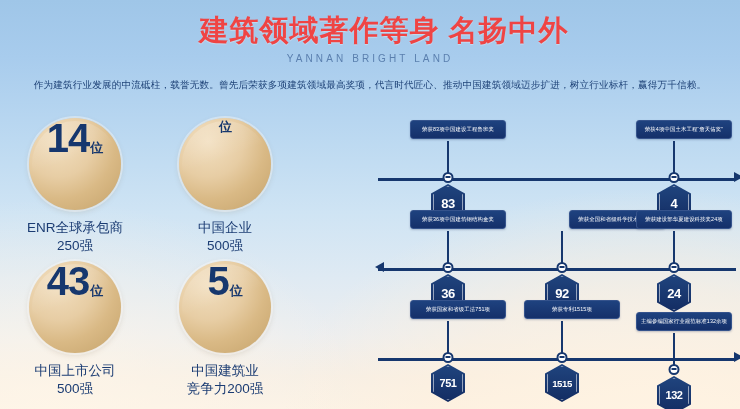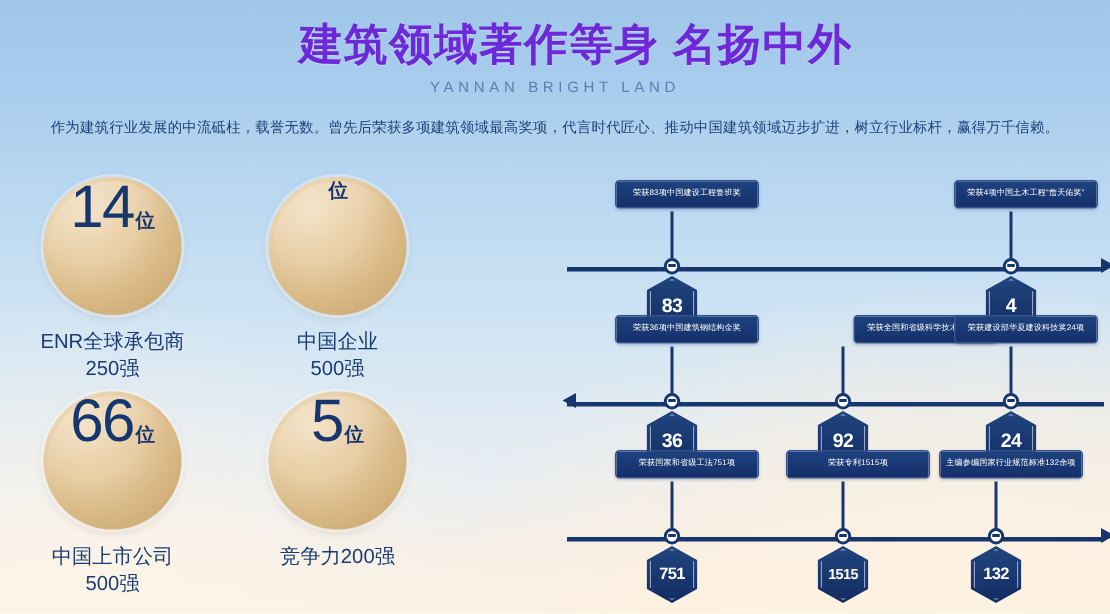--- a/index.html
+++ b/index.html
@@ -10,21 +10,21 @@
       radial-gradient(ellipse 520px 330px at 88% 104%, rgba(255,243,226,0.95) 0%, rgba(255,240,220,0.55) 42%, rgba(255,240,220,0) 72%),
       radial-gradient(ellipse 460px 300px at 6% 100%, rgba(255,246,232,0.75) 0%, rgba(255,246,232,0) 70%),
       linear-gradient(180deg,#9fc6e8 0%, #a8cced 14%, #bcd9f1 34%, #cfe4f4 52%, #dfeaf3 68%, #eceef0 82%, #f6efe6 92%, #fbf2e6 100%);
     position:relative;
   }
   #page-root { position:relative; width:740px; height:409px; }
 
   
   .header { text-align:center; padding-top:14px; }
   .title {
-    font-size:29px; font-weight:bold; color:#6d28d9; letter-spacing:1px;
+    font-size:29px; font-weight:bold; color:#ef4444; letter-spacing:1px;
     line-height:1.15; text-shadow:0 1px 1px rgba(255,255,255,0.35);margin-left:28px;
   }
   .subtitle {
     margin-top:6px; font-size:10px; letter-spacing:3.1px; color:#5a7fae;
     font-weight:500;
   }
   .desc {
     margin-top:15px; text-align:center; font-size:9.6px; color:#1e4277;
     letter-spacing:0.15px; white-space:nowrap;
   }
@@ -43,21 +43,21 @@
     box-shadow:0 0 0 2px rgba(255,255,255,0.38), 0 2px 6px rgba(120,100,70,0.20);
     display:flex; align-items:baseline; justify-content:center;
     position:relative;
   }
   .coin::after{
     content:""; position:absolute; inset:3px; border-radius:50%;
     background:linear-gradient(160deg, rgba(255,255,255,0.28) 0%, rgba(255,255,255,0) 45%);
     pointer-events:none;
   }
   .coin .num {
-    font-size:40px; font-weight:normal; color:#16376e; line-height:1;
+    font-size:40px; font-weight:bold; color:#16376e; line-height:1;
     letter-spacing:-1px; position:relative; z-index:2;
   }
   .coin .unit {
     font-size:13px; font-weight:bold; color:#16376e; margin-left:1px;
     position:relative; z-index:2;
   }
   .stat .cap {
     margin-top:9px; text-align:center; font-size:13.5px; color:#1b3c73;
     line-height:1.34; font-weight:500;
   }
@@ -149,35 +149,36 @@
         <span class="unit">位</span>
       </div>
       <div class="cap">
         <div>中国企业</div>
         <div>500强</div>
       </div>
     </div>
 
     <div class="stat">
       <div class="coin">
-        <span class="num">66</span>
+        <span class="num">43</span>
         <span class="unit">位</span>
       </div>
       <div class="cap">
         <div>中国上市公司</div>
         <div>500强</div>
       </div>
     </div>
 
     <div class="stat">
       <div class="coin">
         <span class="num">5</span>
         <span class="unit">位</span>
       </div>
       <div class="cap">
+        <div>中国建筑业</div>
         <div>竞争力200强</div>
       </div>
     </div>
 
   </div>
 
   <div class="timeline">
 
     <div class="trow">
       <div class="axis"></div>
@@ -278,21 +279,21 @@
         <div class="dot"></div>
         <div class="hexwrap">
           <div class="hex w4">
             <div class="inner">
               <span class="val">1515</span>
             </div>
           </div>
         </div>
       </div>
 
-      <div class="node" style="left:248px;">
+      <div class="node" style="left:258px;margin-top:12px;">
         <div class="card">主编参编国家行业规范标准132余项</div>
         <div class="stem"></div>
         <div class="dot"></div>
         <div class="hexwrap">
           <div class="hex w3">
             <div class="inner">
               <span class="val">132</span>
             </div>
           </div>
         </div>

